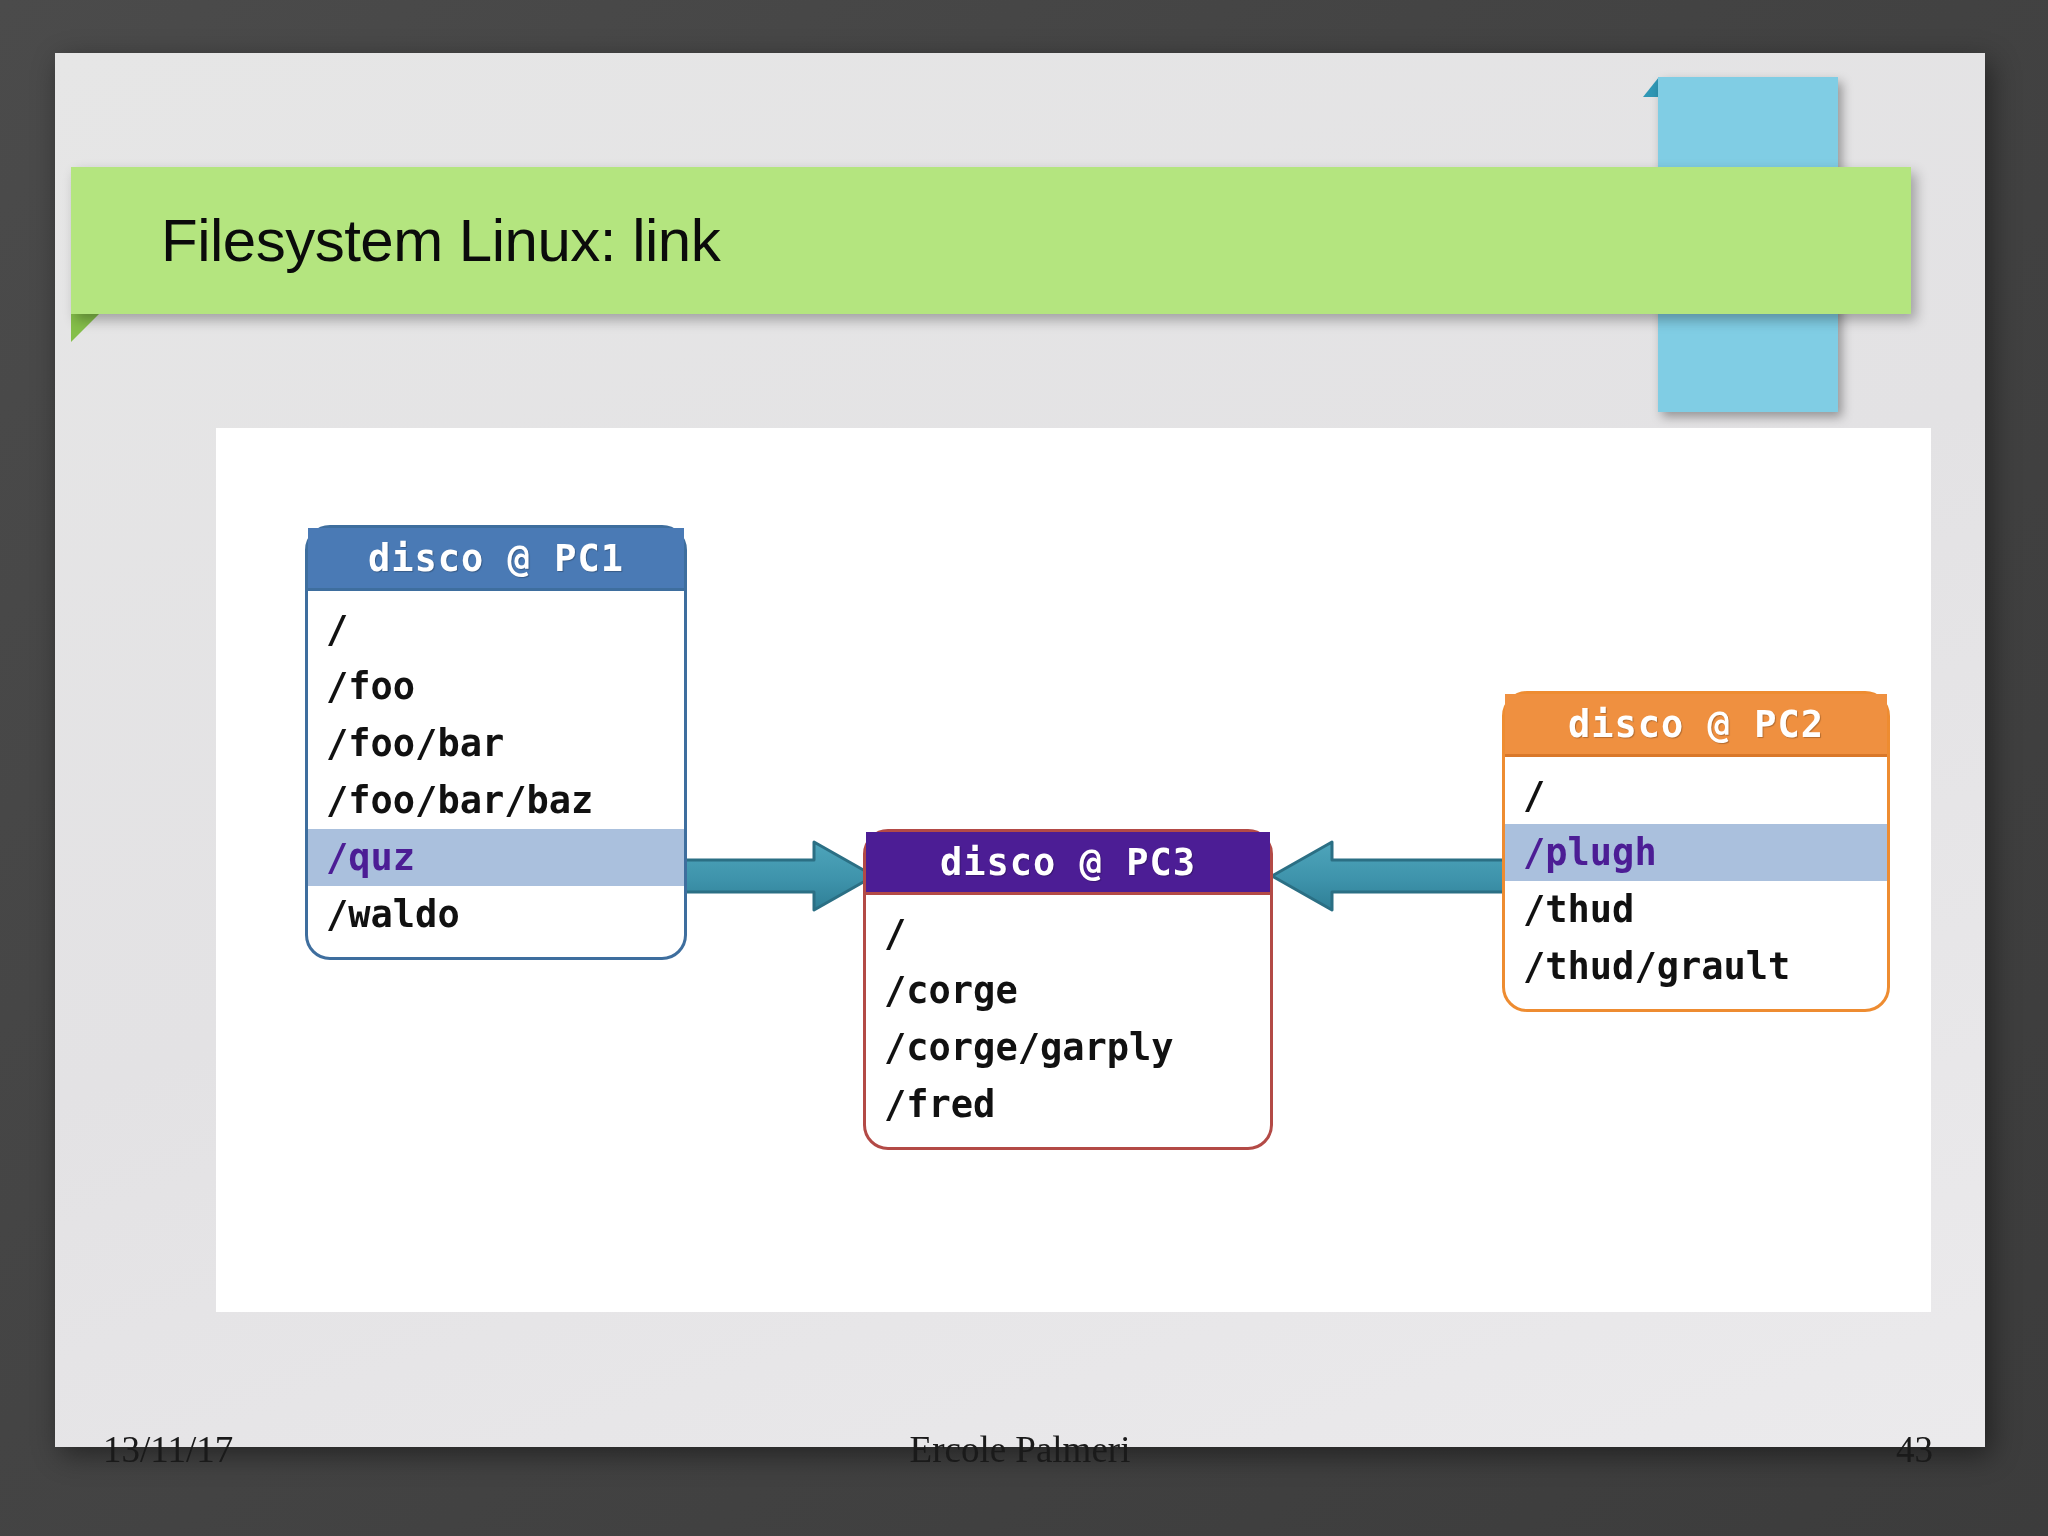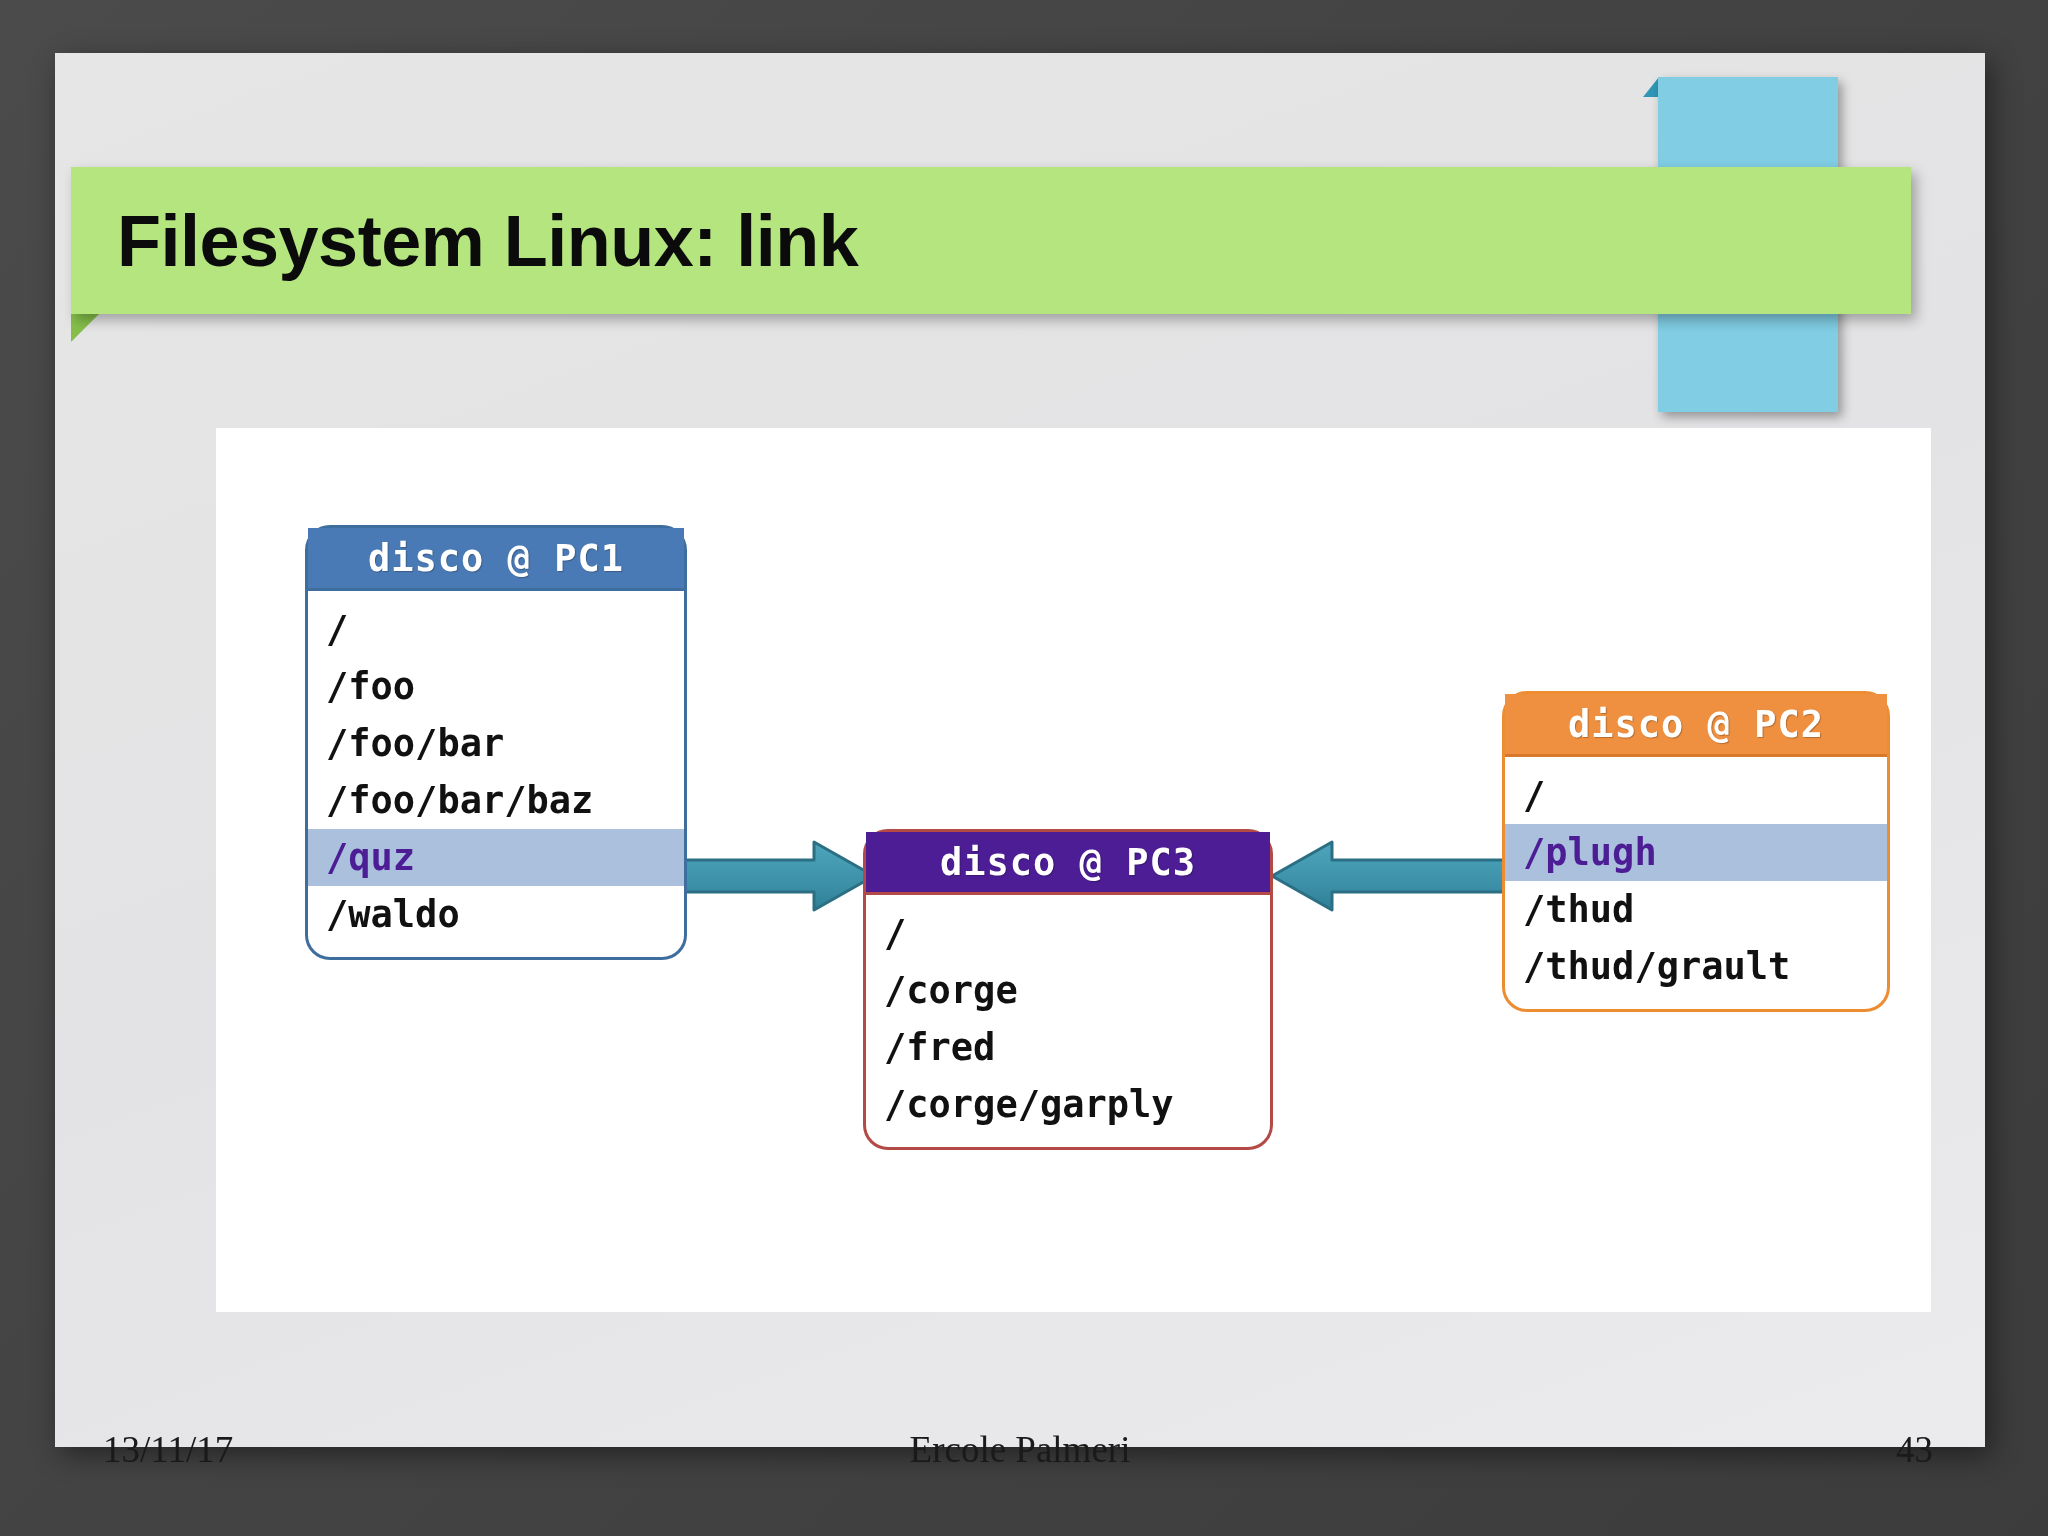--- a/index.html
+++ b/index.html
@@ -71,23 +71,23 @@
   .title-banner-fold {
     position: absolute;
     left: 16px;
     top: 261px;
     width: 0; height: 0;
     border-right: 28px solid transparent;
     border-top: 28px solid #85bf4a;
     z-index: 3;
   }
   .title-text {
-    margin-left: 46px;
-    font-size: 72px;
-    font-weight: 700;
+    margin-left: 90px;
+    font-size: 60px;
+    font-weight: 400;
     color: #0b0b0b;
     letter-spacing: -0.5px;
     line-height: 1;
     white-space: nowrap;
     font-family: "Liberation Sans", sans-serif;
   }
 
   
   .content-panel {
     position: absolute;
@@ -209,22 +209,22 @@
       <div class="path-row hl">/quz</div>
       <div class="path-row">/waldo</div>
     </div>
   </div>
 
   <div class="disk-box" id="box-pc3">
     <div class="disk-header">disco @ PC3</div>
     <div class="disk-body">
       <div class="path-row">/</div>
       <div class="path-row">/corge</div>
+      <div class="path-row">/corge/garply</div>
       <div class="path-row">/fred</div>
-      <div class="path-row">/corge/garply</div>
     </div>
   </div>
 
   <div class="disk-box" id="box-pc2">
     <div class="disk-header">disco @ PC2</div>
     <div class="disk-body">
       <div class="path-row">/</div>
       <div class="path-row hl">/plugh</div>
       <div class="path-row">/thud</div>
       <div class="path-row">/thud/grault</div>

